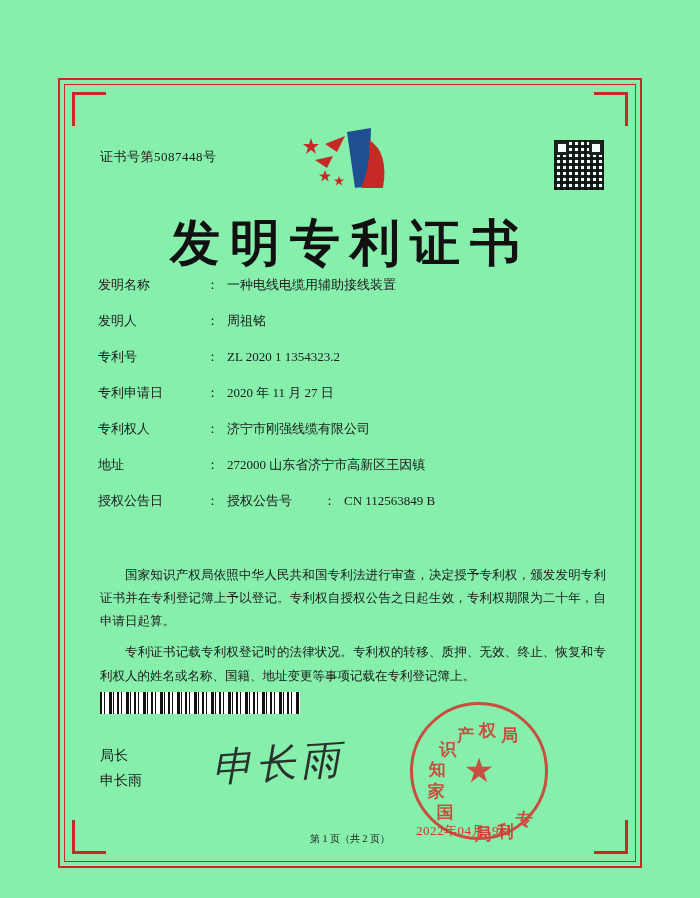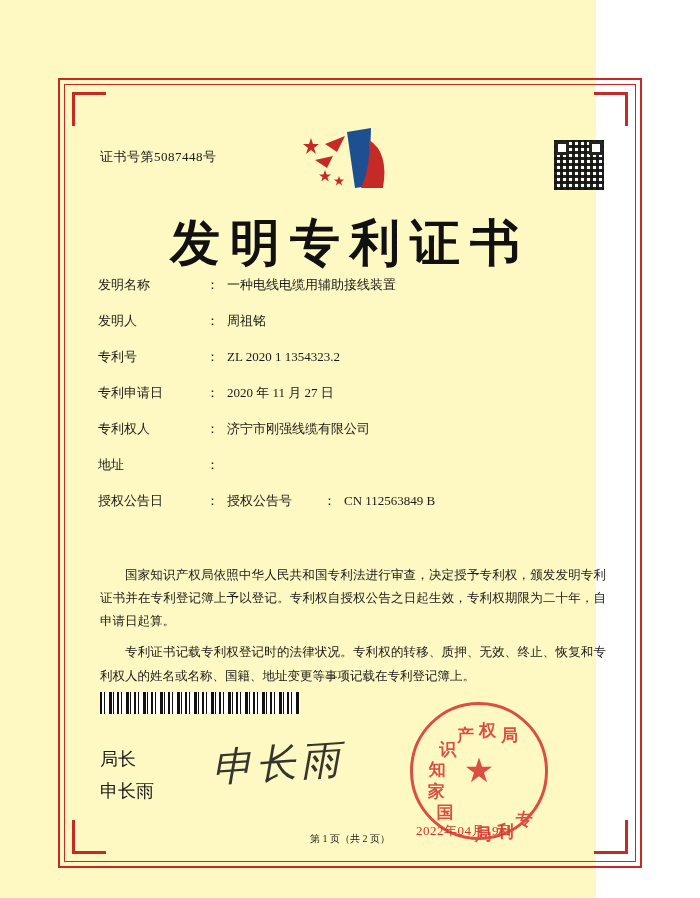--- a/index.html
+++ b/index.html
@@ -8,23 +8,23 @@
   }
   body {
     width: 700px;
     height: 898px;
     background: #ffffff;
     font-family: "Liberation Serif", serif;
     overflow: hidden;
   }
   .page {
     position: relative;
-    width: 596px;
+    width: 700px;
     height: 898px;
-    background: #fef9c3;
+    background: #86efac;
   }
   
   .border-outer {
     position: absolute;
     left: 58px;
     top: 78px;
     width: 584px;
     height: 790px;
     border: 2px solid #c62a26;
     box-sizing: border-box;
@@ -185,21 +185,21 @@
       repeating-linear-gradient(90deg,
         #111 0 2px, #fff 2px 4px, #111 4px 5px, #fff 5px 9px,
         #111 9px 12px, #fff 12px 13px, #111 13px 14px, #fff 14px 17px);
   }
 
   
   .sign-block {
     position: absolute;
     left: 36px;
     top: 660px;
-    font-size: 18px;
+    font-size: 14px;
     line-height: 1.75;
     color: #1a1a1a;
   }
   .signature {
     position: absolute;
     left: 148px;
     top: 652px;
     font-size: 40px;
     color: #1a1a1a;
     font-family: "Liberation Serif", serif;
@@ -327,20 +327,21 @@
 
       <div class="field-row">
         <span class="field-label spread">专利权人</span>
         <span class="field-colon">：</span>
         <span class="field-value">济宁市刚强线缆有限公司</span>
       </div>
 
       <div class="field-row">
         <span class="field-label spread">地址</span>
         <span class="field-colon">：</span>
+        <span class="field-value">272000 山东省济宁市高新区王因镇</span>
       </div>
 
       <div class="field-row dual">
         <span class="field-label spread">授权公告日</span>
         <span class="field-colon">：</span>
         <span class="field-label2">授权公告号</span>
         <span class="field-colon">：</span>
         <span class="field-value">CN 112563849 B</span>
       </div>
 

